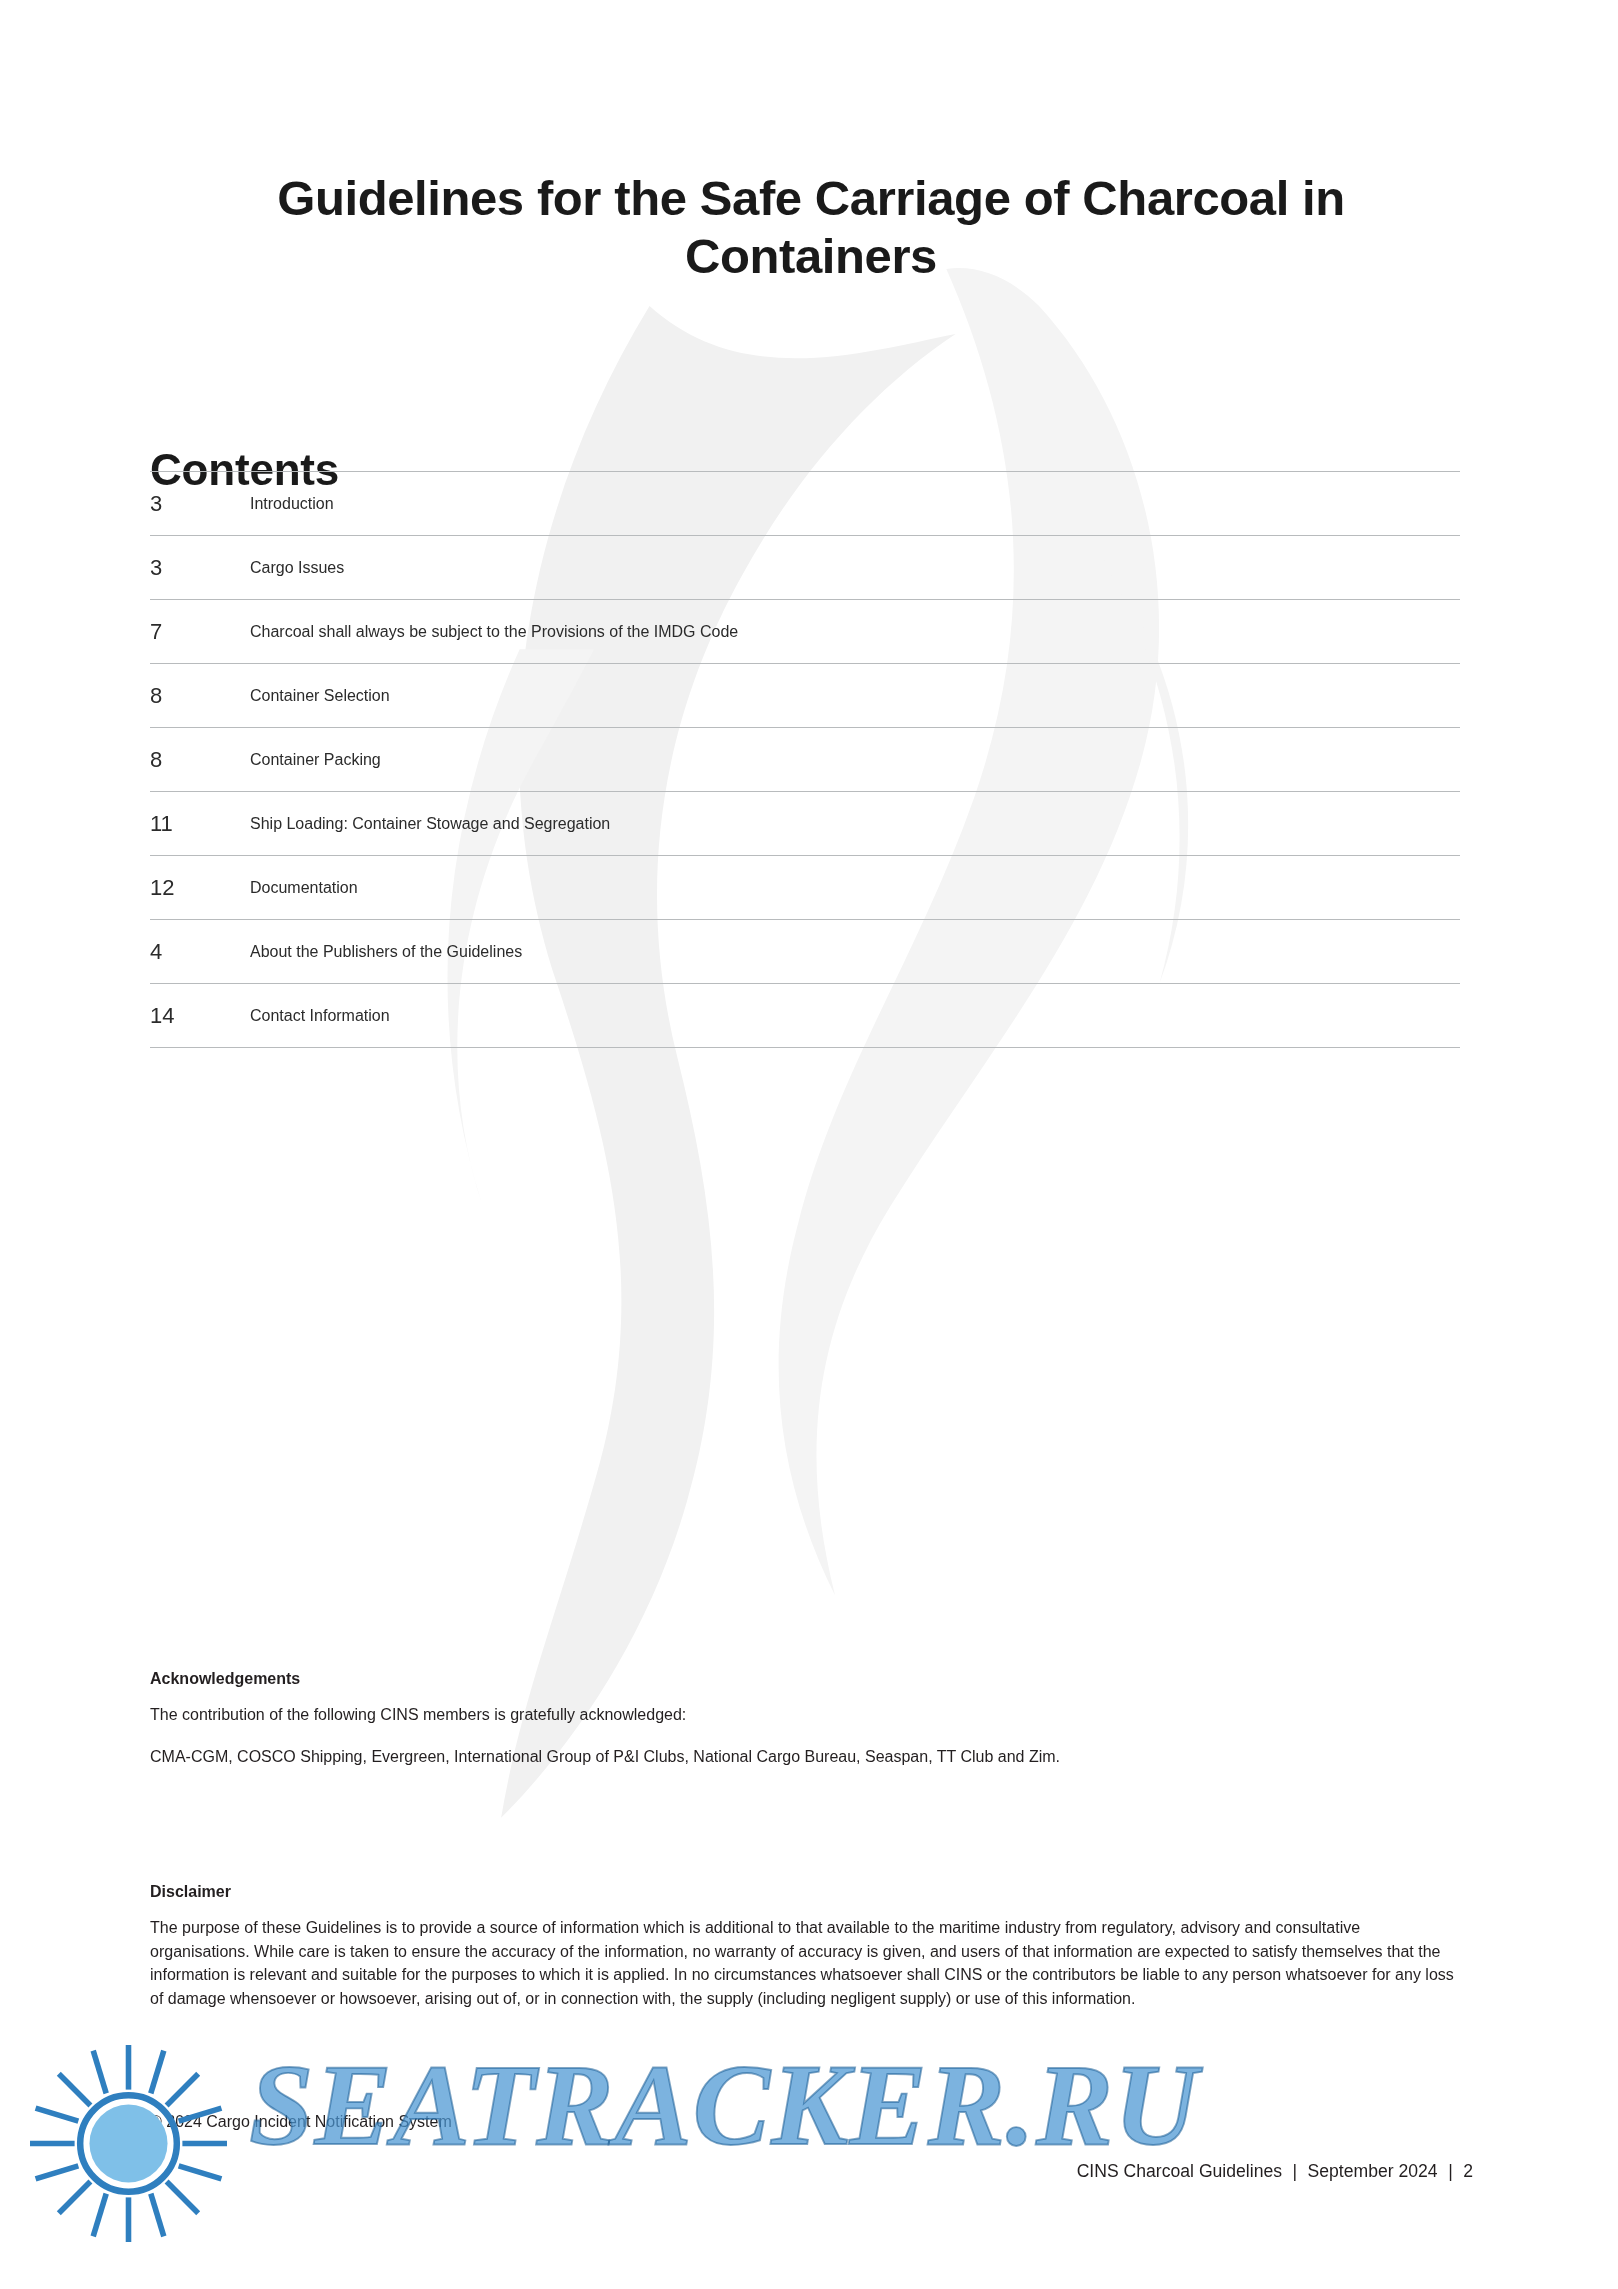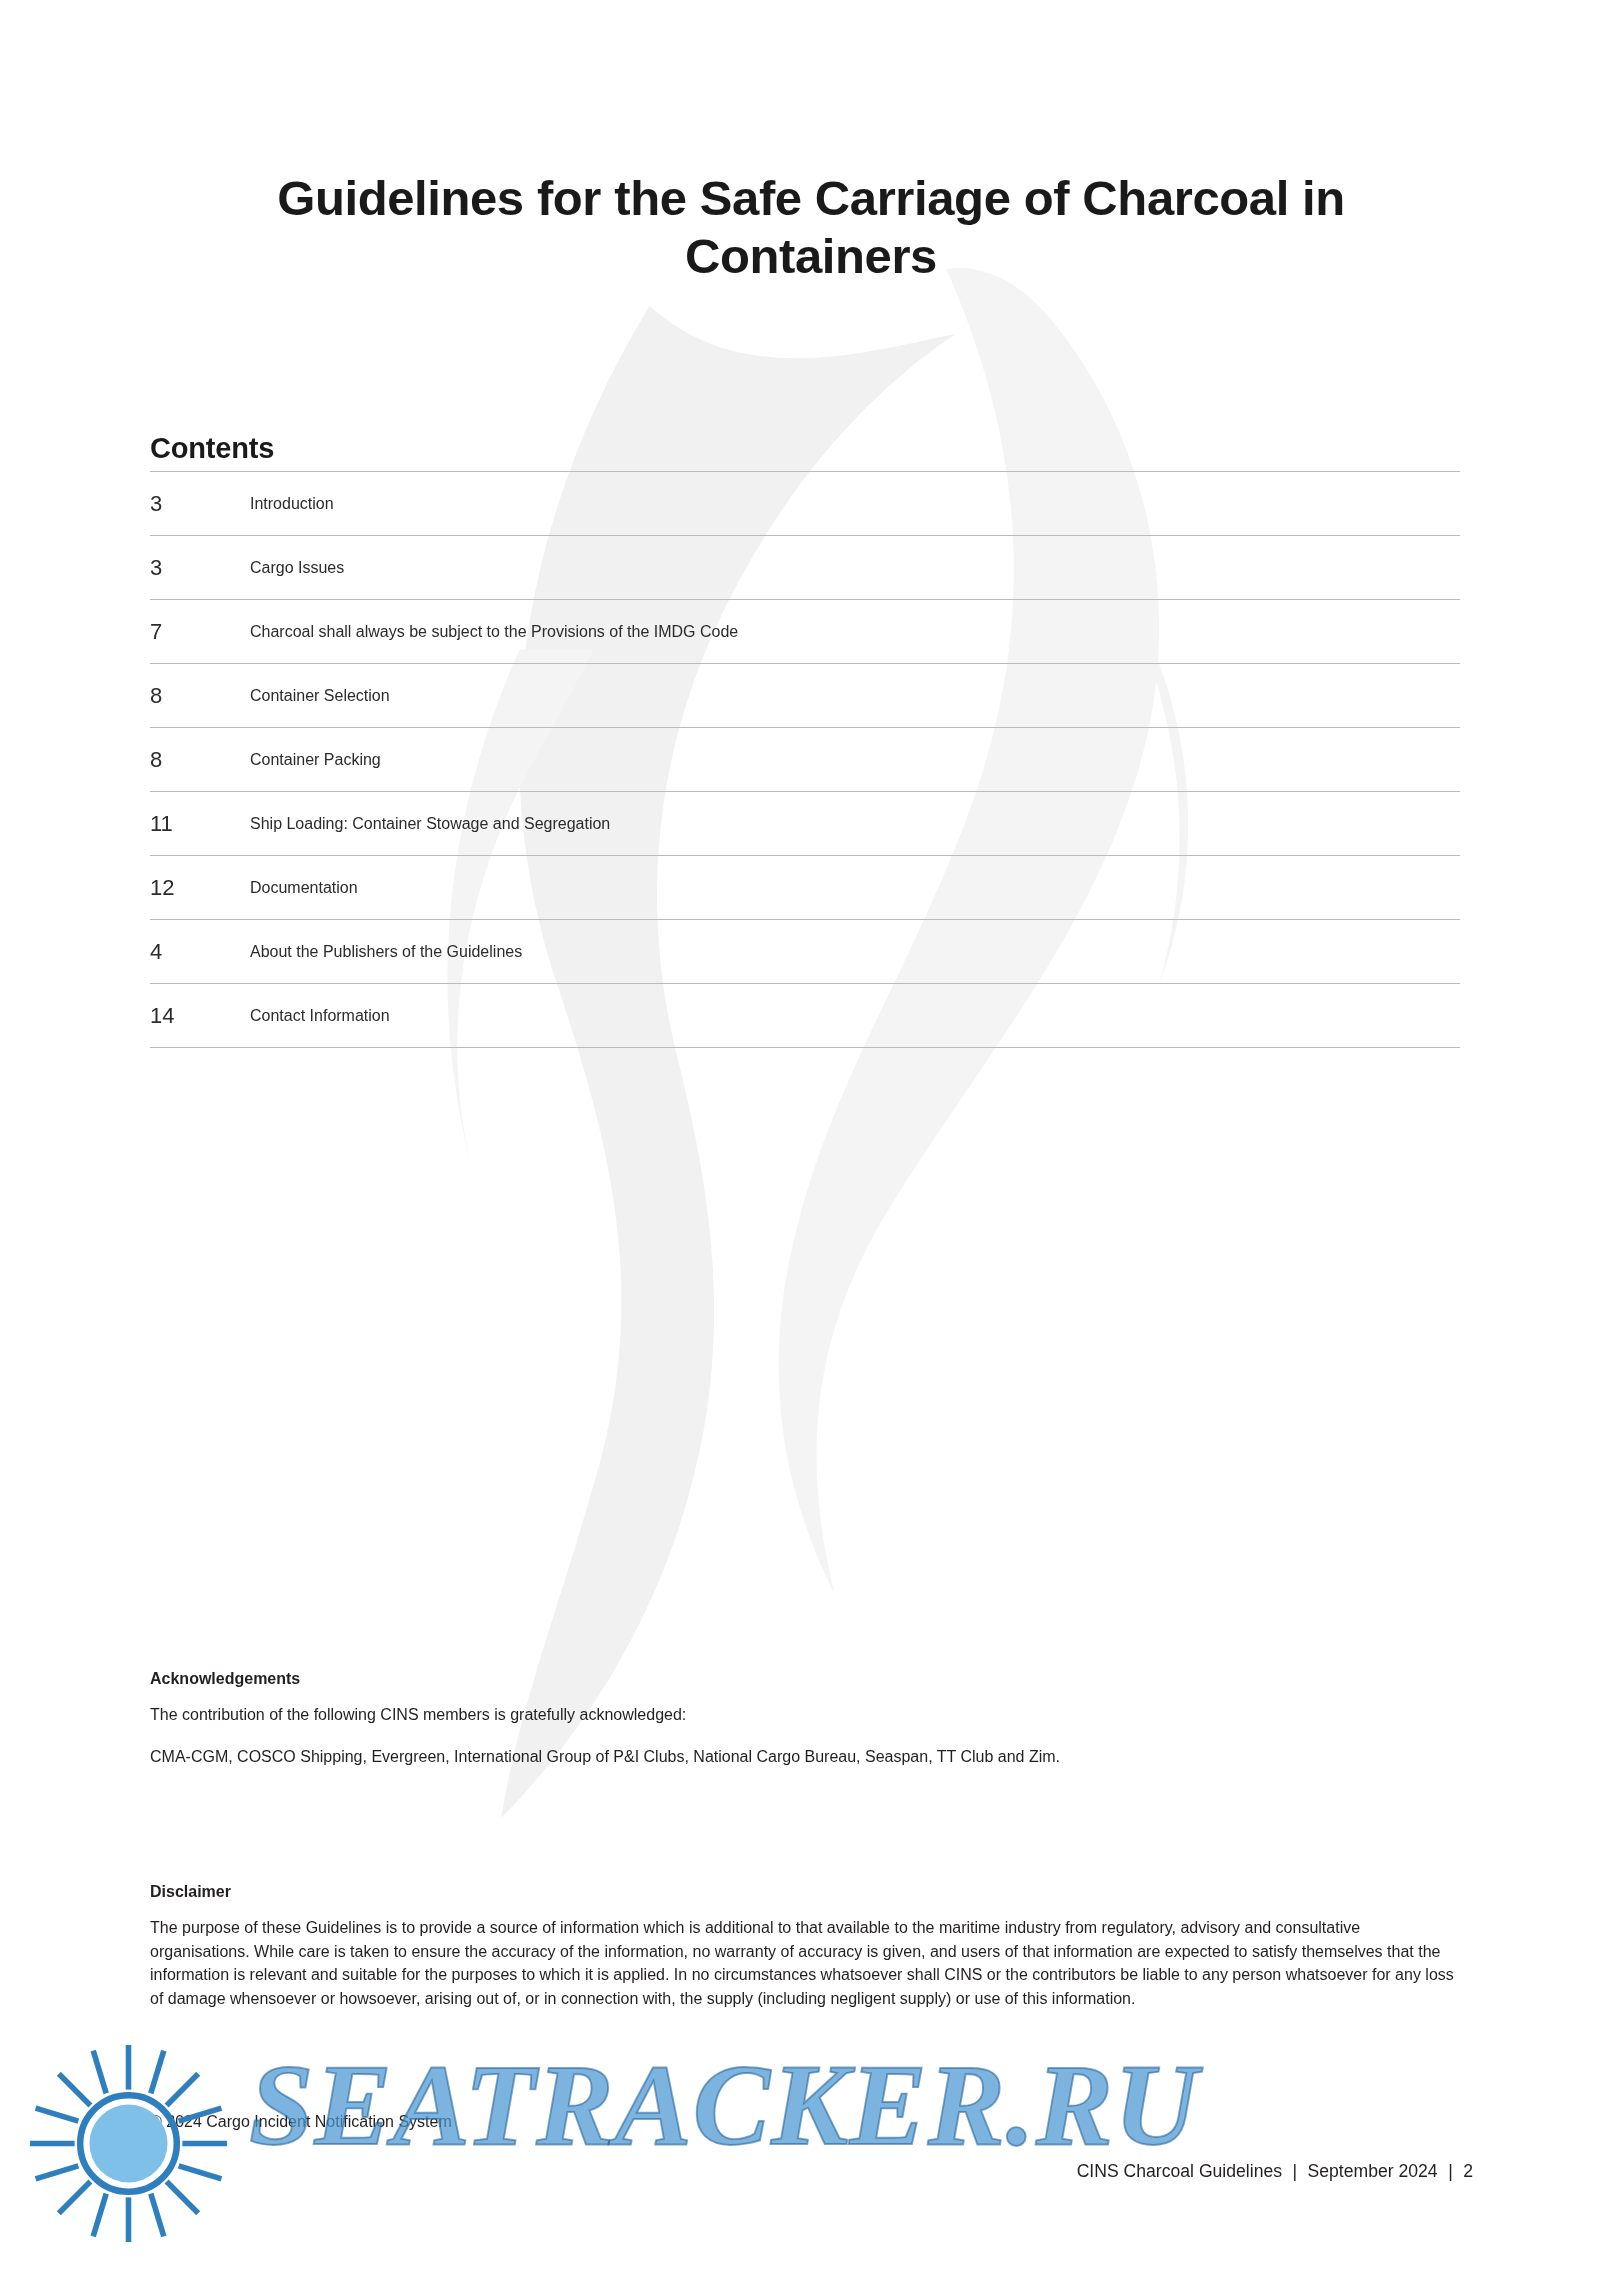--- a/index.html
+++ b/index.html
@@ -47,21 +47,21 @@
     font-weight: bold;
     letter-spacing: -0.4px;
     color: #1a1a1a;
   }
 
   
   .contents-heading {
     position: absolute;
     left: 150px;
     top: 408px;
-    font-size: 29px;
+    font-size: 44px;
     font-weight: bold;
     color: #1a1a1a;
     letter-spacing: -0.2px;
   }
 
   
   .toc {
     position: absolute;
     left: 150px;
     top: 471px;

